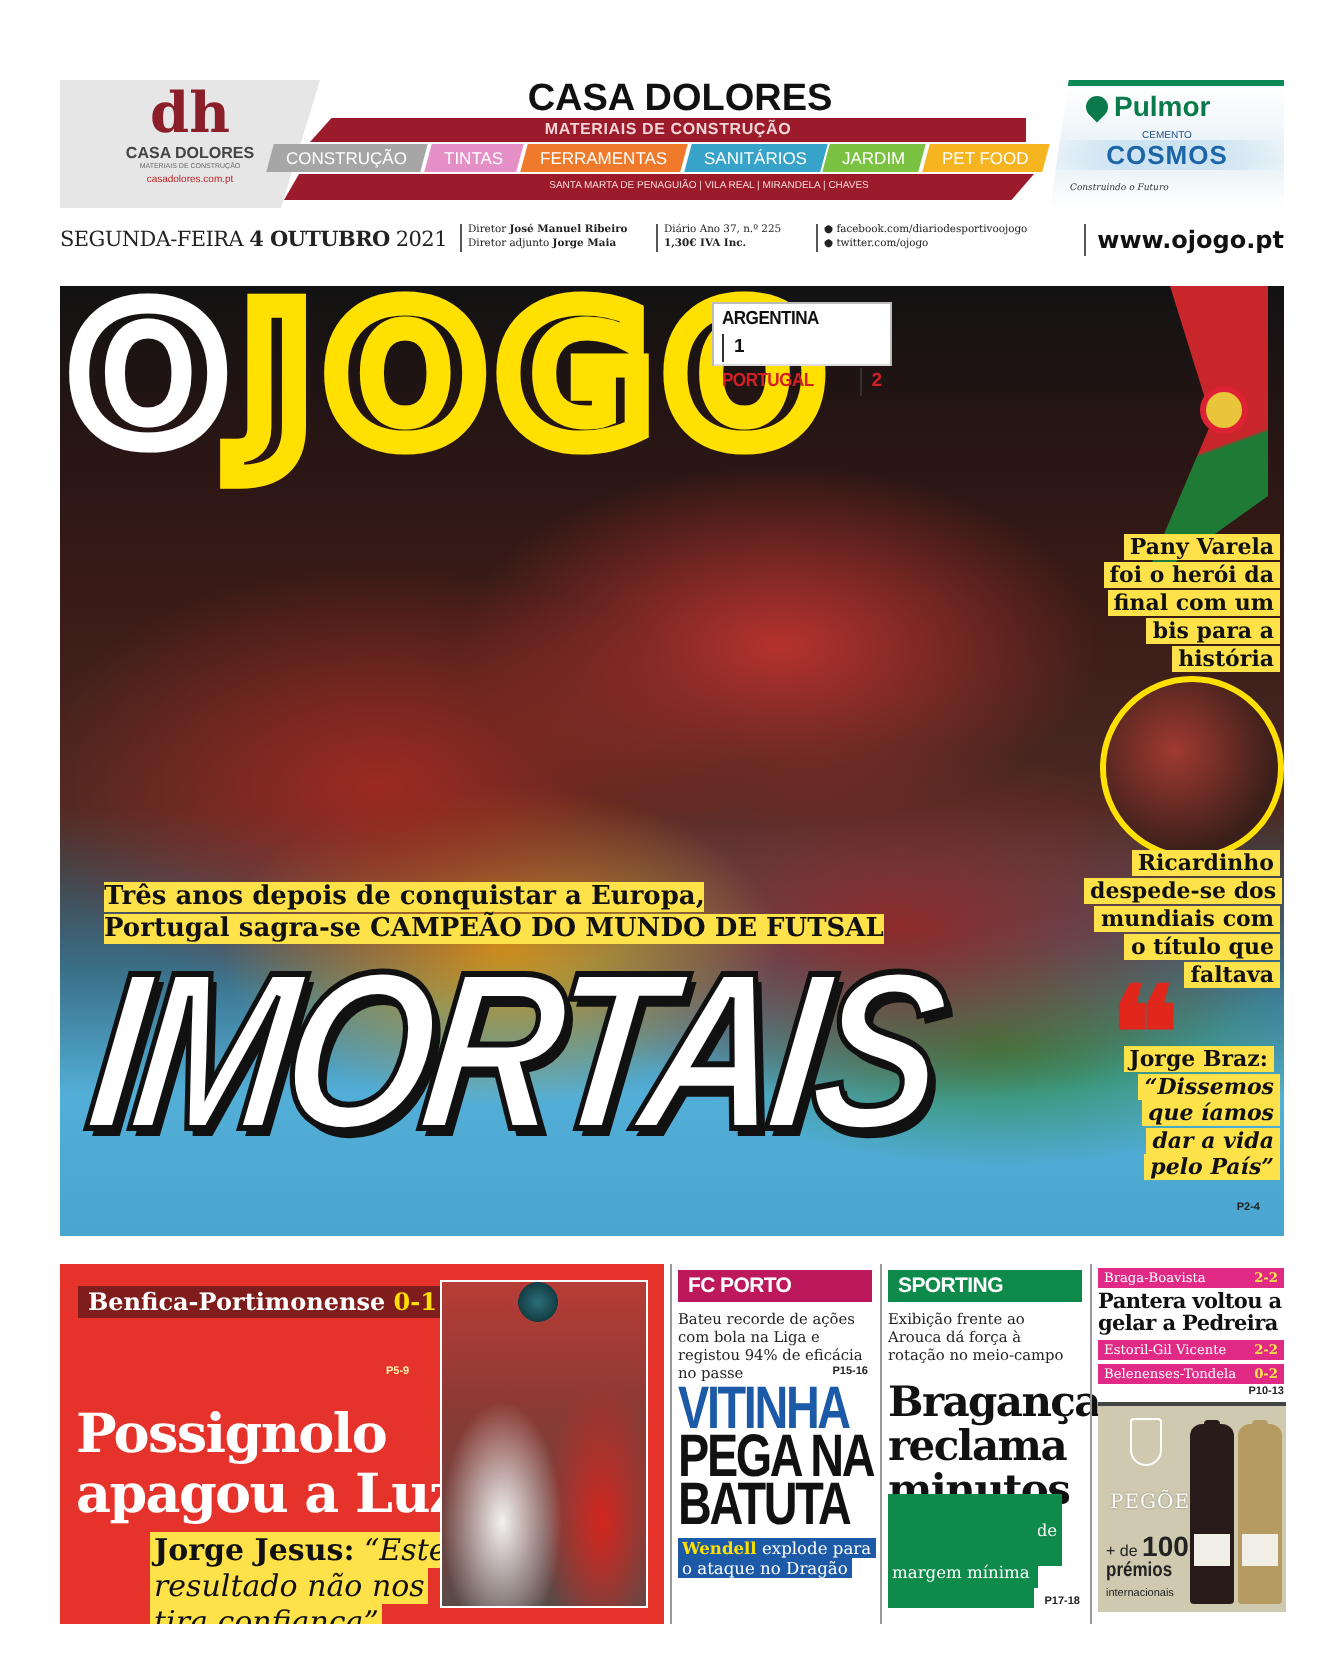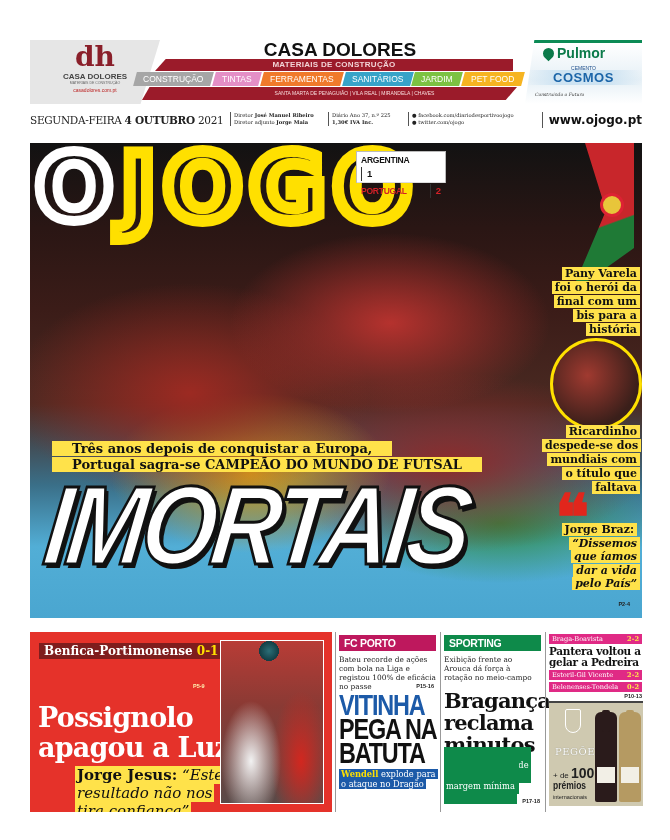--- a/index.html
+++ b/index.html
@@ -60,21 +60,21 @@
   .score-row .goals { border-left: 1px solid #333; padding-left: 5px; }
   .score-row.arg { color: #111; border-bottom: 1px solid #ddd; flex-direction: column; }
   .score-row.por { color: #d32027; }
 
   .cap { background: #ffe24a; color: #111; font-family: "DejaVu Serif", serif; font-weight: bold; display: inline; line-height: 1.2; padding: 0 3px; box-decoration-break: clone; -webkit-box-decoration-break: clone; }
   .caption-pany { position: absolute; left: 518px; top: 124px; width: 92px; text-align: right; font-size: 11px; line-height: 14px; }
   .inset-circle { position: absolute; left: 520px; top: 195px; width: 92px; height: 92px; border-radius: 50%; border: 3px solid #ffe000; background: radial-gradient(circle at 40% 40%, #a03a30, #3a1f1a 70%); }
   .caption-ric { position: absolute; left: 512px; top: 282px; width: 98px; text-align: right; font-size: 11px; line-height: 14px; }
 
   .subhead { position: absolute; left: 22px; top: 298px; width: 470px; font-size: 13px; line-height: 16px; }
-  .subhead .cap { padding: 0 20px; }
+  .subhead .cap { padding: 0 0; }
 
   .headline { position: absolute; left: 22px; top: 333px; font-family: "Liberation Sans", sans-serif; font-weight: bold; font-style: italic; font-size: 112px; line-height: 100px; color: #ffffff; letter-spacing: -6px; transform: scaleX(0.86) skewX(-8deg); transform-origin: left top; -webkit-text-stroke: 3px #111; text-shadow: 4px 4px 0 #111; }
 
   .quote-mark { position: absolute; left: 525px; top: 345px; font-family: "DejaVu Serif", serif; font-weight: bold; font-size: 64px; line-height: 60px; color: #e1261c; letter-spacing: -14px; }
   .caption-braz { position: absolute; left: 528px; top: 380px; width: 82px; text-align: right; font-size: 11px; line-height: 13.5px; font-style: italic; }
   .caption-braz .nm { font-style: normal; }
   .pageref { font-family: "Liberation Sans", sans-serif; font-size: 5.5px; font-weight: bold; color: #222; }
   .hero-pageref { position: absolute; right: 12px; top: 458px; }
 
   
@@ -229,21 +229,21 @@
   </div>
   <div class="quote">
     <span class="cap"><b>Jorge Jesus:</b> <span>“Este resultado não nos tira confiança”</span></span>
   </div>
   <div class="photo"></div>
 </div>
 
 <div class="col porto">
   <div class="tag">FC PORTO</div>
   <div class="lead">
-    <span>Bateu recorde de ações com bola na Liga e registou 100% de eficácia no passe</span>
+    <span>Bateu recorde de ações com bola na Liga e registou 94% de eficácia no passe</span>
     <span class="pageref ref-inline">P15-16</span>
   </div>
   <div class="big">
     <span class="blue">VITINHA</span>
     <span class="black">PEGA NA</span>
     <span class="black">BATUTA</span>
   </div>
   <div class="sub"><span class="box"><b>Wendell</b> <span>explode para o ataque no Dragão</span></span></div>
 </div>
 

